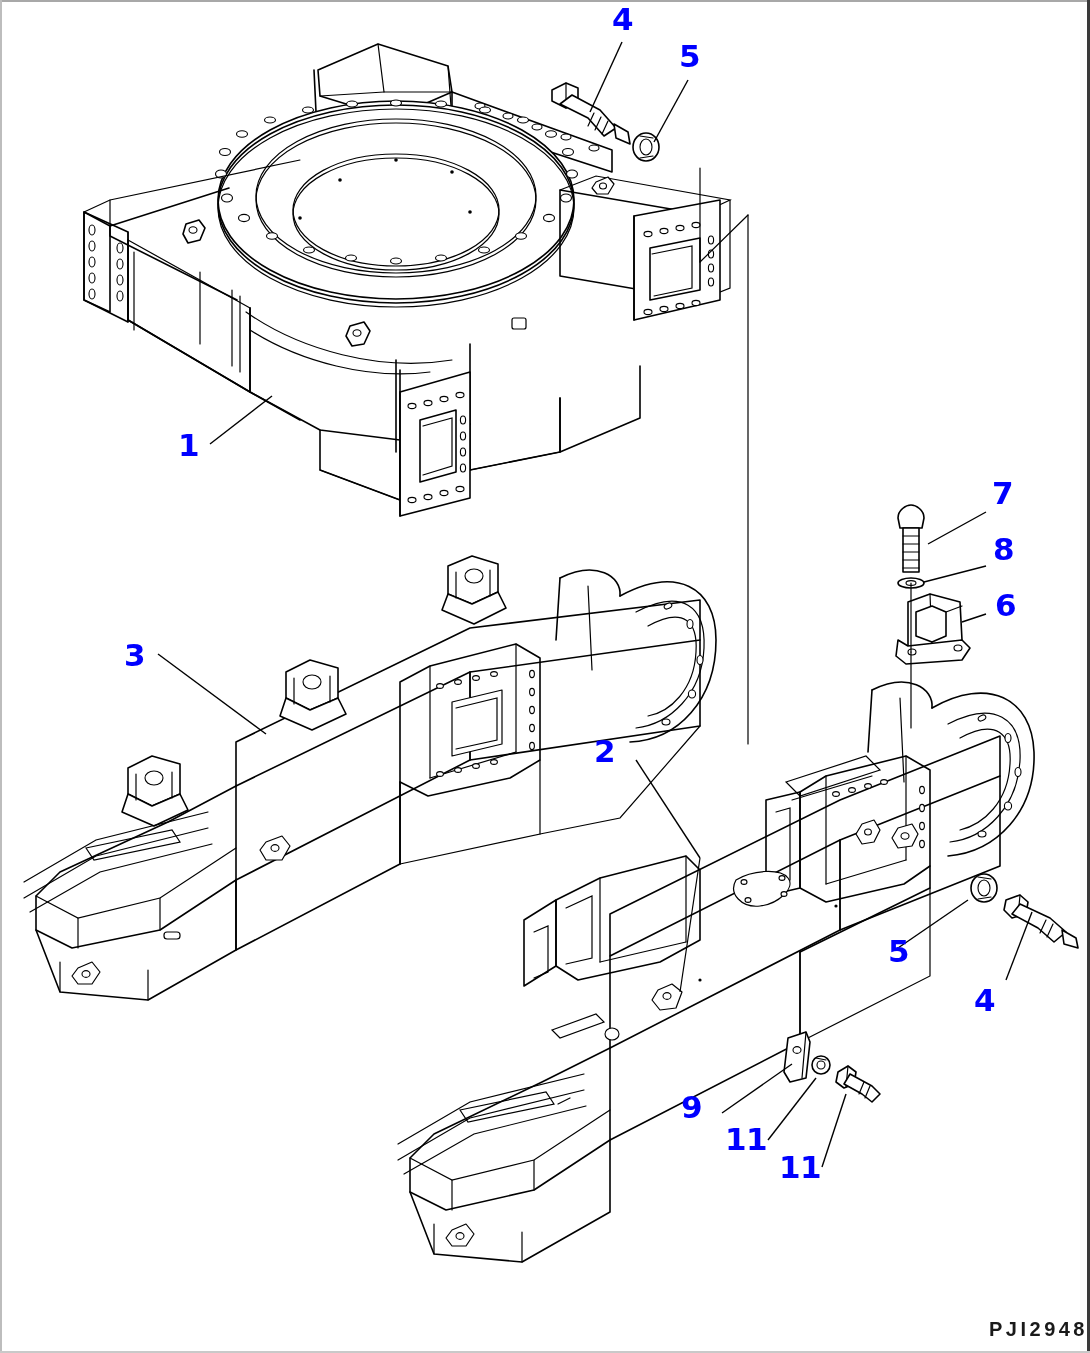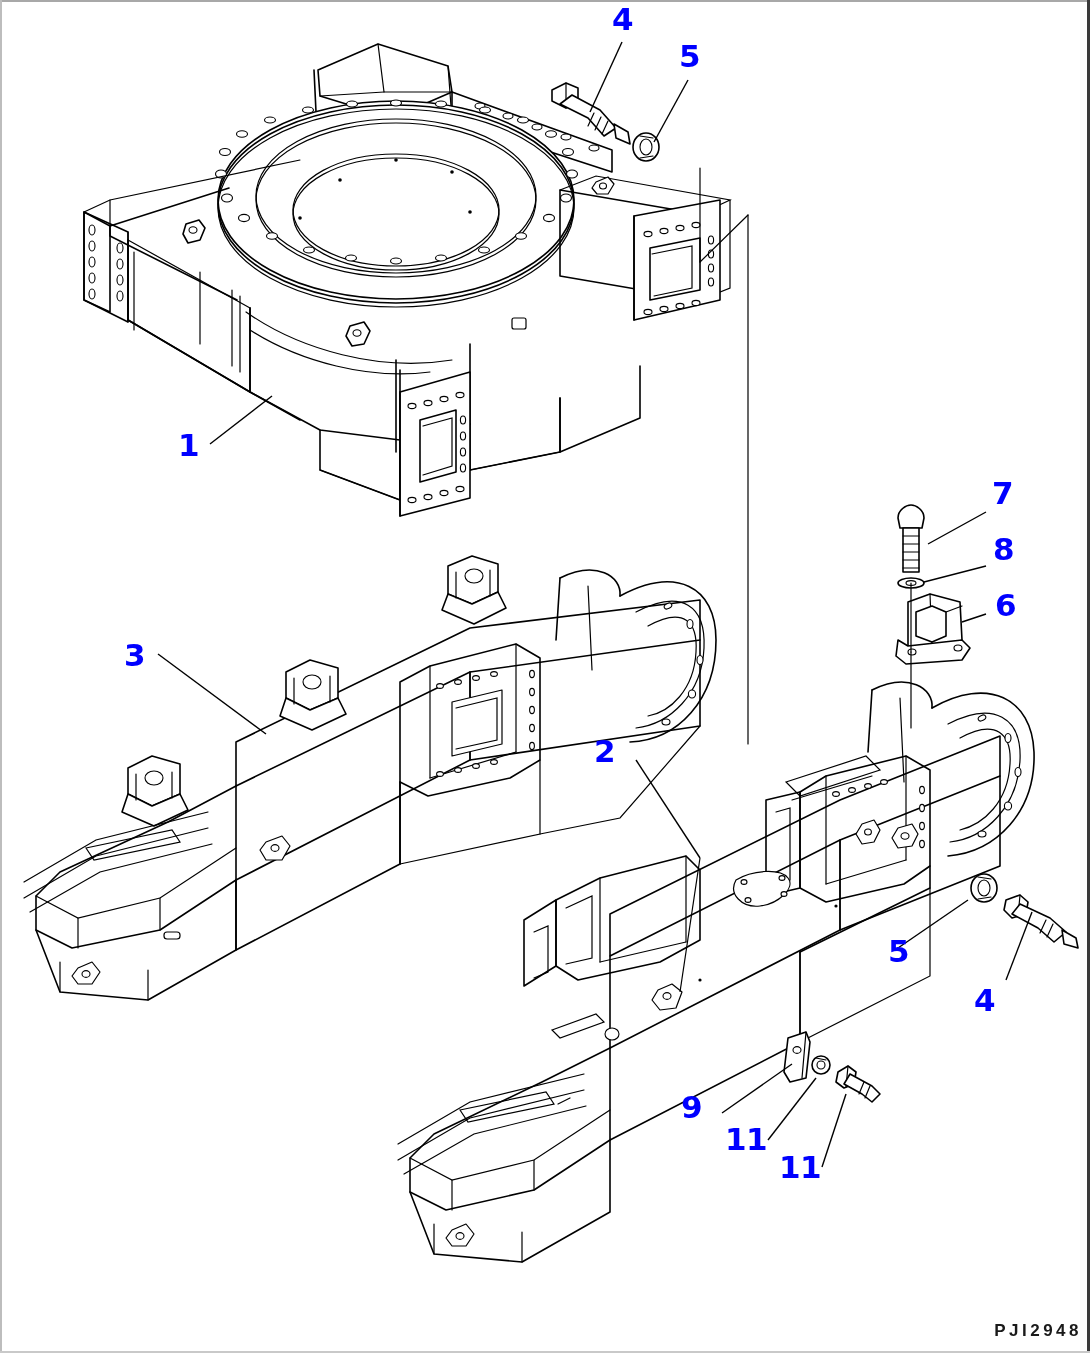--- a/index.html
+++ b/index.html
@@ -33,23 +33,23 @@
     color:#0000ff;
     font-family:"DejaVu Sans", sans-serif;
     font-weight:bold;
     font-size:31px;
     line-height:31px;
     letter-spacing:-0.5px;
     user-select:none;
   }
   .code{
     position:absolute;
-    right:8px;bottom:12px;
+    right:2px;bottom:12px;
     font-family:"Liberation Sans", sans-serif;
-    font-size:17px;
+    font-size:20px;
     font-weight:bold;
     letter-spacing:3.5px;
     color:#1a1a1a;
   }
 </style>
 </head>
 <body>
 
 <div id="sheet">
 

